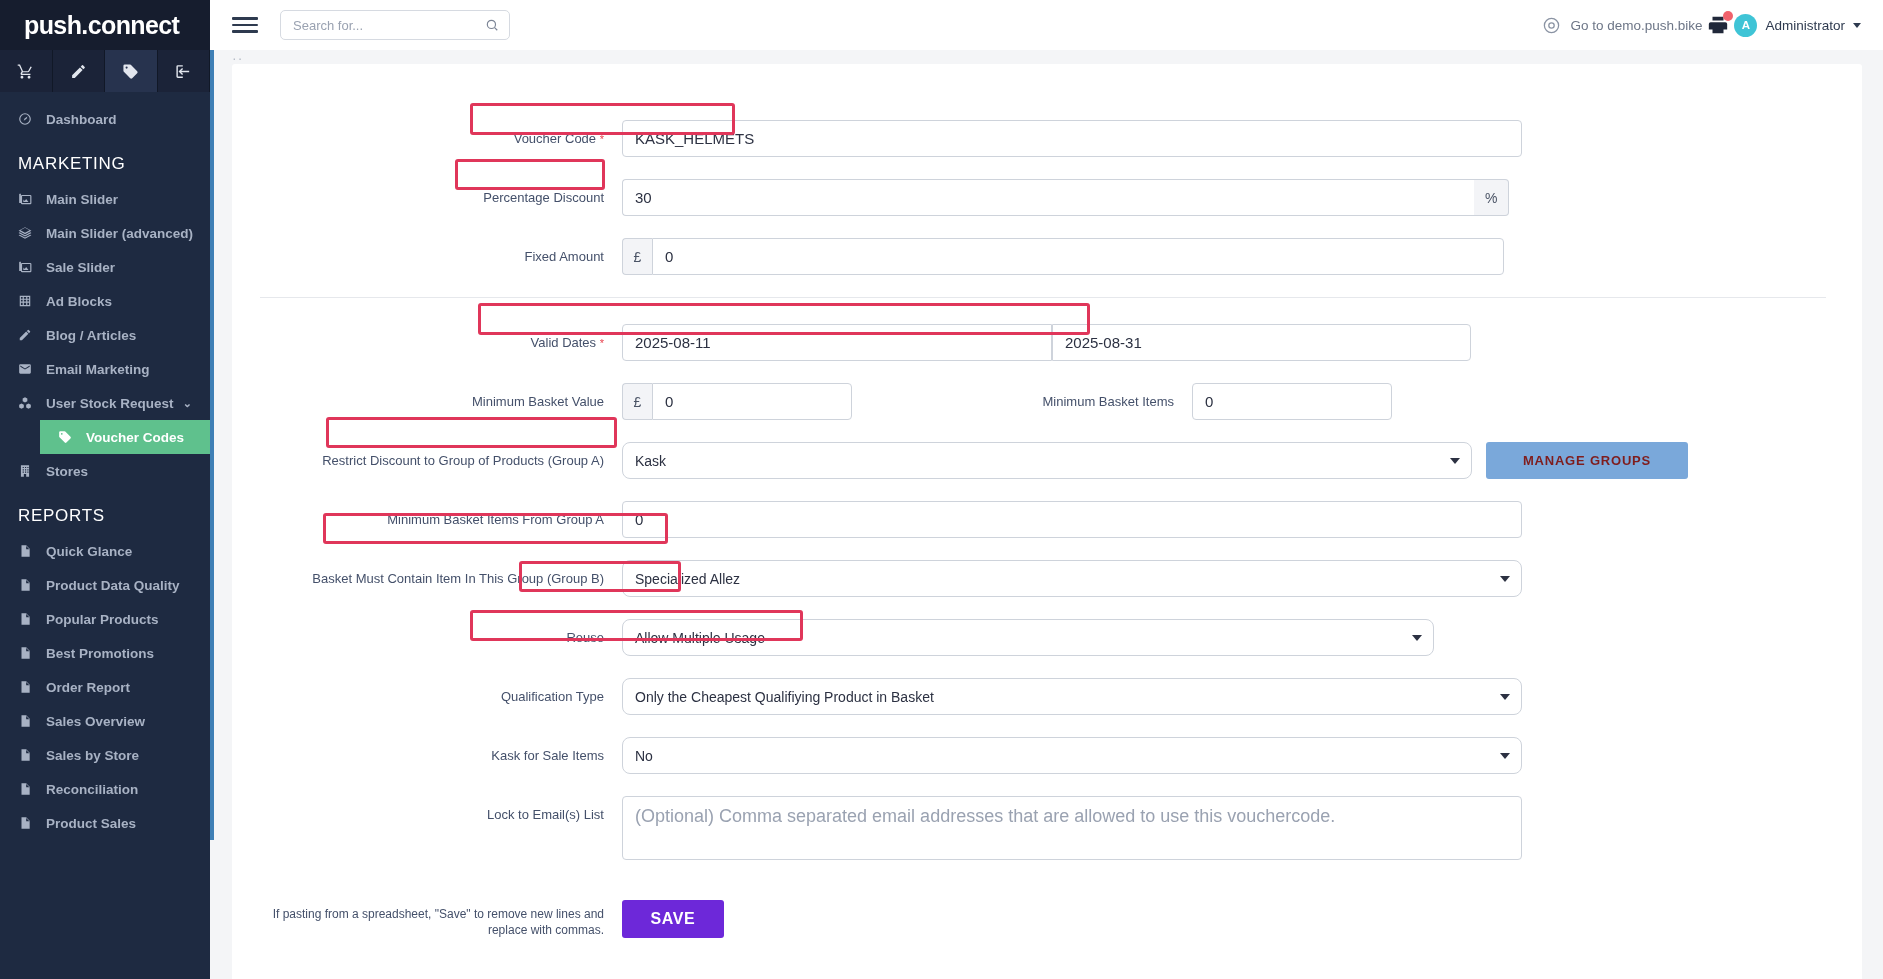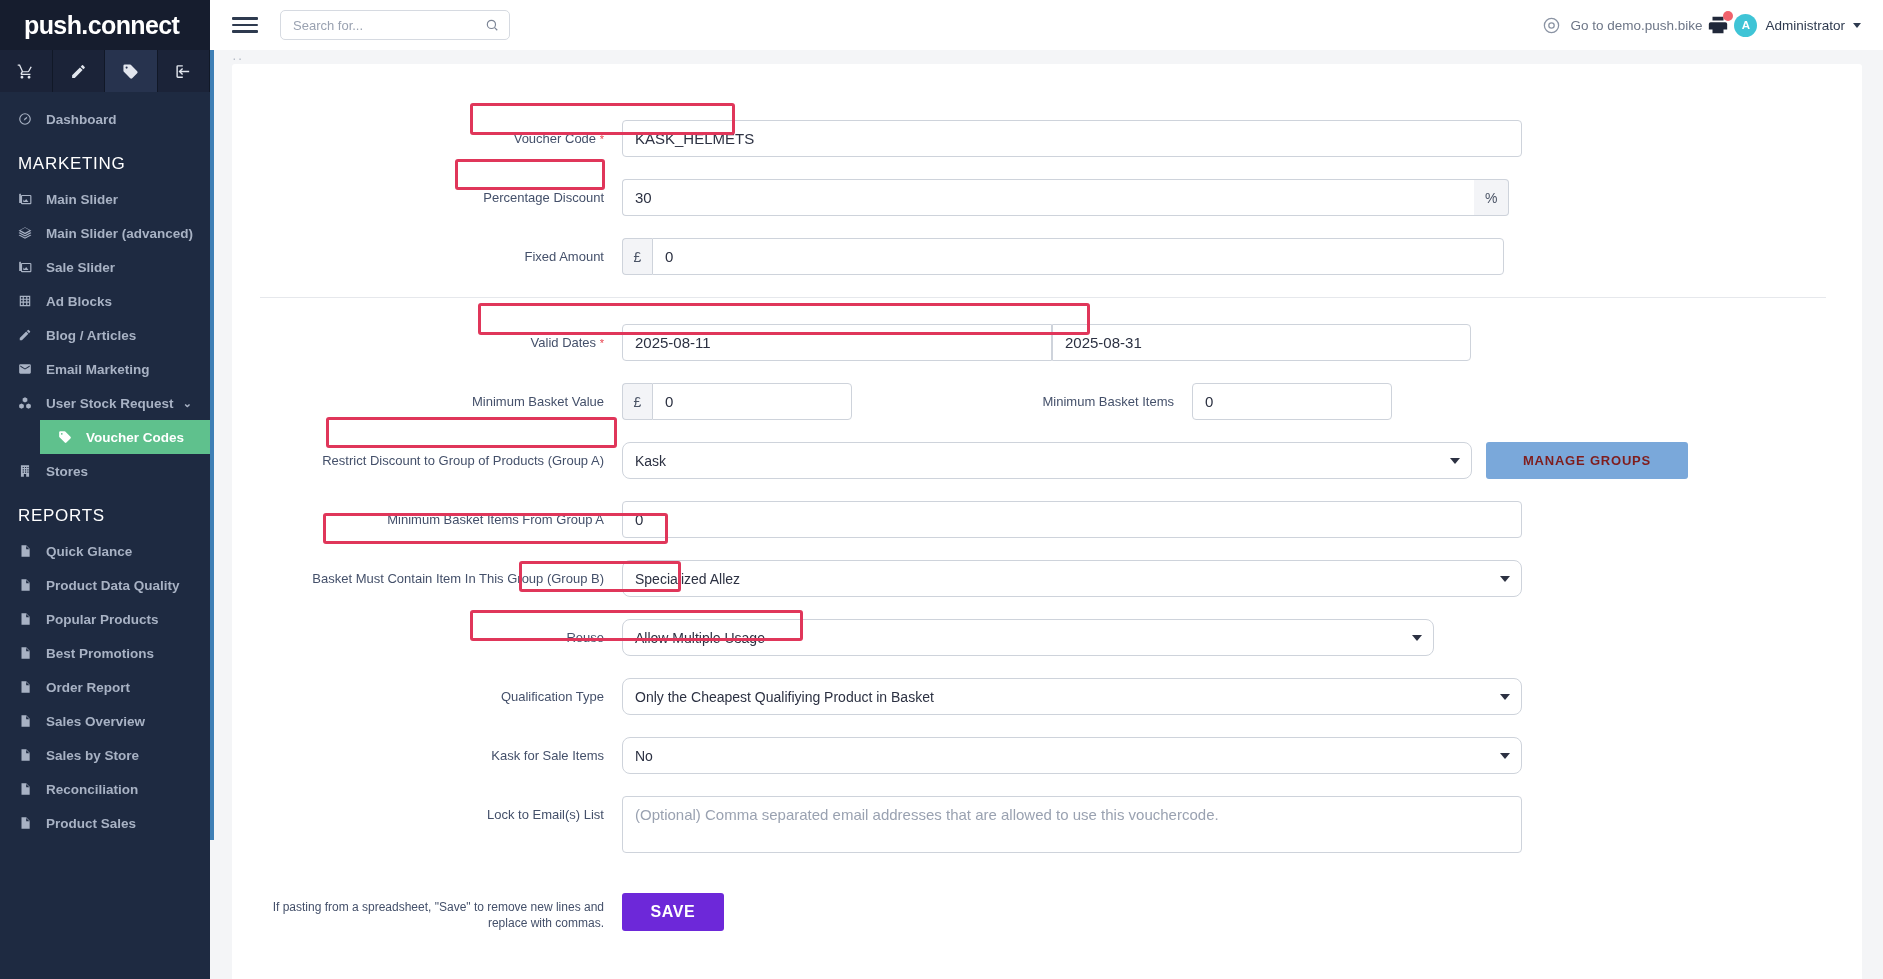--- a/index.html
+++ b/index.html
@@ -261,25 +261,25 @@
     position: absolute; right: 12px; top: 50%;
     transform: translateY(-50%);
     pointer-events: none;
     width: 0; height: 0;
     border-left: 5px solid transparent;
     border-right: 5px solid transparent;
     border-top: 6px solid #2c3142;
   }
 
   .txtarea {
-    width: 900px; height: 57px;
+    width: 900px; height: 64px;
     border: 1px solid #ced3db;
     border-radius: 4px;
     padding: 9px 12px;
-    font-size: 15px;
+    font-size: 18px;
     color: #2c3142;
     font-family: "Liberation Sans", sans-serif;
     resize: none;
     outline: none;
   }
   .txtarea::placeholder { color: #9aa2b1; }
 
   .btn-manage {
     margin-left: 14px;
     height: 37px;

